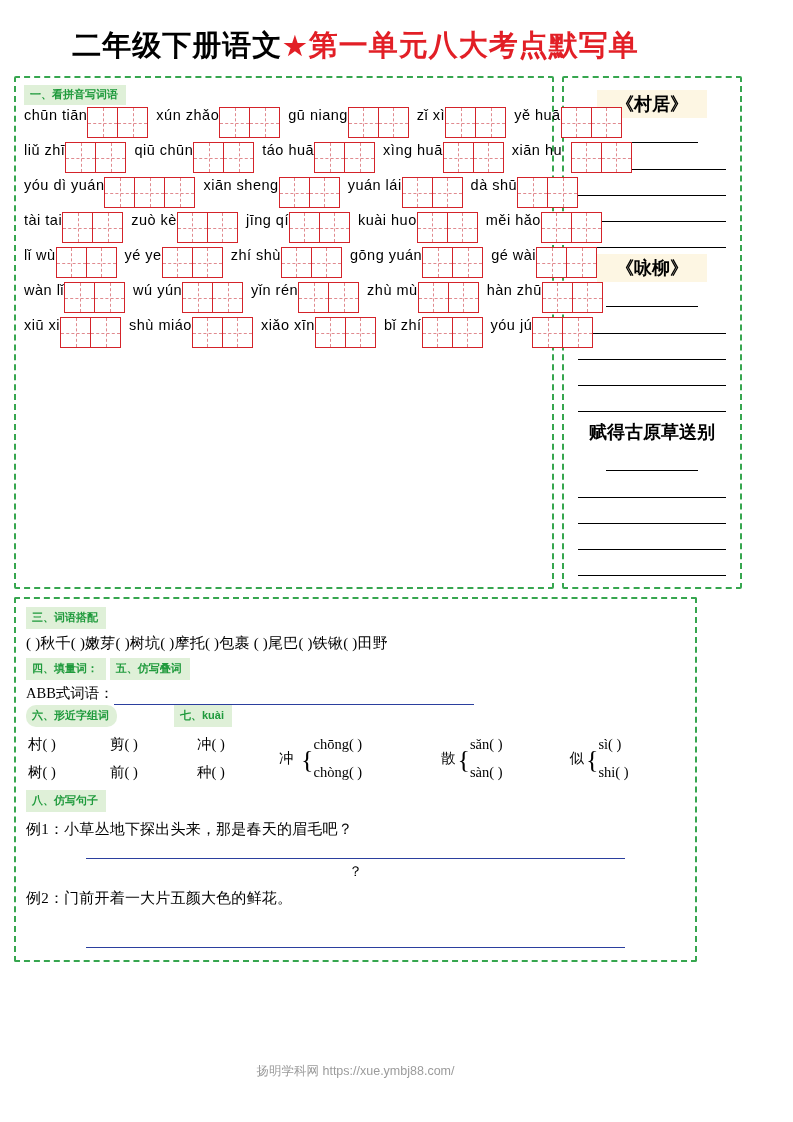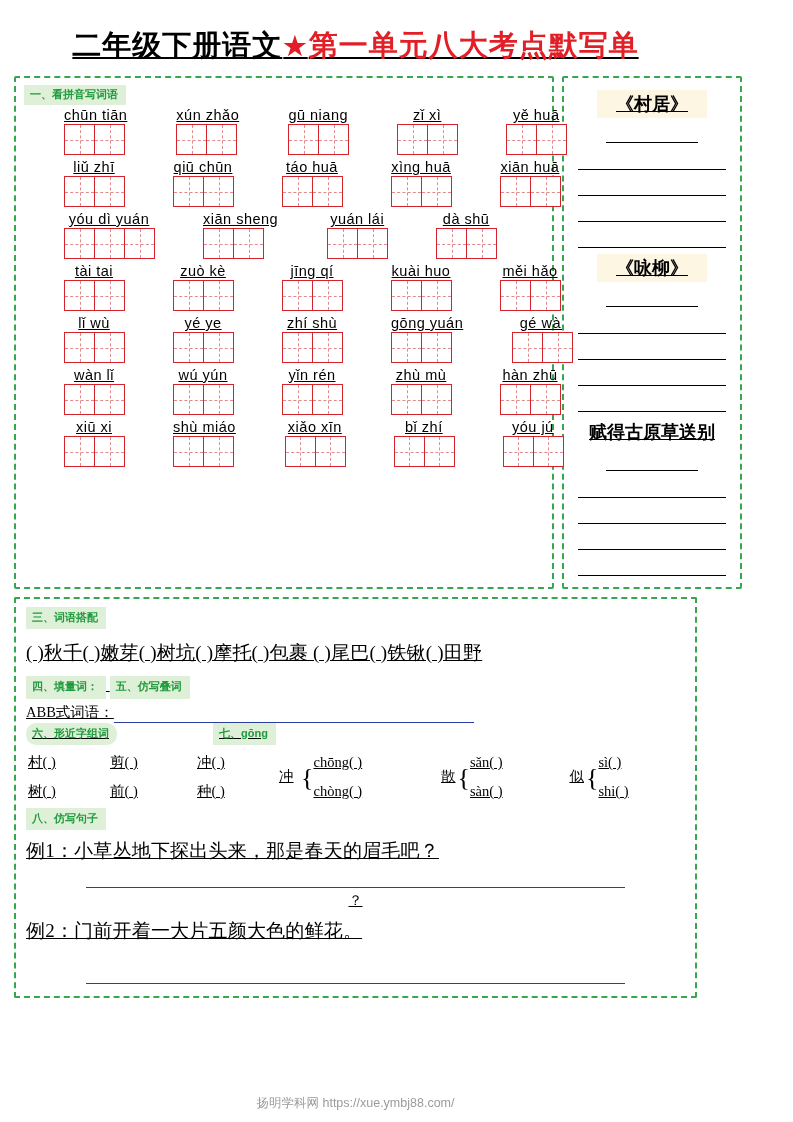--- a/index.html
+++ b/index.html
@@ -4,21 +4,21 @@
 <style>
   * { box-sizing: border-box; }
   body {
     margin: 0;
     width: 793px;
     height: 1122px;
     background: #ffffff;
     font-family: "Liberation Sans", sans-serif;
     color: #000;
   }
-  .page { position: relative; width: 711px; height: 1122px; padding: 18px 14px; text-decoration: underline; }
+  .page { position: relative; width: 711px; height: 1122px; padding: 18px 14px; }
 
   
   .title-row {
     display: flex; align-items: center; justify-content: center;
     font-size: 29px; font-weight: bold; letter-spacing: 1px;
     margin-bottom: 10px; margin-top: 8px;
   }
   .title-black { color: #000; font-family: "Liberation Serif", serif; font-weight: bold; }
   .title-star { color: #e21f26; font-size: 26px; margin: 0 1px; }
   .title-red { color: #e21f26; font-family: "Liberation Serif", serif; font-weight: bold; }
@@ -43,21 +43,21 @@
     font-size: 11px;
     padding: 2px 8px 3px 6px;
     margin-bottom: 2px;
     font-family: "Liberation Sans", sans-serif;
   }
   .sec-head.center { display: block; text-align: center; background: #dff0d8; }
 
   
   .py-row { margin-bottom: 4px; }
   .grid-line { display: flex; }
-  .word-slot { display: flex; flex-direction: column; margin-right: 9px; margin-left: 40px; }
+  .word-slot { display: flex; margin-right: 9px; }
   .py-text { text-align: center; font-size: 14.5px; line-height: 17px; letter-spacing: 0.5px; white-space: nowrap;}
   .tianzi { display: flex; }
   .cell {
     width: 31px; height: 31px;
     border: 1px solid #d4232a;
     position: relative;
     margin-right: -1px;
     background: #fff;
   }
   .cell::before, .cell::after {
@@ -96,38 +96,38 @@
   .bottom-box {
     border: 2px dashed #36a64f;
     border-radius: 2px;
     margin-top: 8px;
     padding: 6px 10px 10px;
     font-size: 14.5px;
     line-height: 1.55;
     font-family: "Liberation Serif", serif;
   }
   .bottom-box .sec-head { font-family: "Liberation Sans", sans-serif; text-align: right; }
-  .txt-line { font-size: 19px; letter-spacing: 0.2px; color: #000; margin: 7px 0; }
+  .txt-line { font-size: 15px; letter-spacing: 0.2px; color: #000; margin: 1px 0; }
   .blank-ul { display: inline-block; border-bottom: 1.4px solid #2b3f9e; height: 15px; vertical-align: bottom; }
   .label-inline { display: inline-block; }
   .row-flex { display: flex; align-items: flex-end; }
 
   .two-col-head { display: flex; }
-  .two-col-head .sec-head:first-child { margin-right: 96px; border-radius: 10px; }
+  .two-col-head .sec-head:first-child { margin-right: 57px; border-radius: 10px; }
 
   .poly-table { width: 100%; font-size: 14.5px; }
   .poly-table td { padding: 2px 0; white-space: nowrap; }
   .brace { display: inline-block; font-size: 26px; line-height: 14px; vertical-align: middle; margin-right: -2px;}
 
   .example-line { margin-top: 4px; }
   .ex-rule { border-bottom: 1.4px solid #2b3f9e; height: 16px; margin: 2px 60px 2px 60px; }
   .q-mark { text-align: center; font-size: 14px; }
 
   .watermark {
-    position: absolute; bottom: 10px; left: 0; right: 0;
+    position: absolute; bottom: 42px; left: 0; right: 0;
     text-align: center; color: #9b9b9b; font-size: 12.5px;
     font-family: "Liberation Sans", sans-serif;
   }
 </style>
 </head>
 <body>
 
 <div class="page">
 
   <div class="title-row">
@@ -650,21 +650,21 @@
     <div class="sec-head">四、填量词：</div>
 
     <div class="sec-head">五、仿写叠词</div>
     <div class="row-flex">
       <span class="label-inline">ABB式词语：</span>
       <span class="blank-ul" style="width:360px;"></span>
     </div>
 
     <div class="two-col-head">
       <span class="sec-head">六、形近字组词</span>
-      <span class="sec-head">七、gōng</span>
+      <span class="sec-head">七、kuài</span>
     </div>
 
     <table class="poly-table">
       <tbody>
           <tr>
         <td style="width:80px;">村(        )</td>
         <td style="width:85px;">剪(        )</td>
         <td style="width:80px;">冲(        )</td>
         <td rowspan="2" style="width:20px;">冲</td>
         <td rowspan="2" style="width:8px;"><span class="brace">{</span></td>

